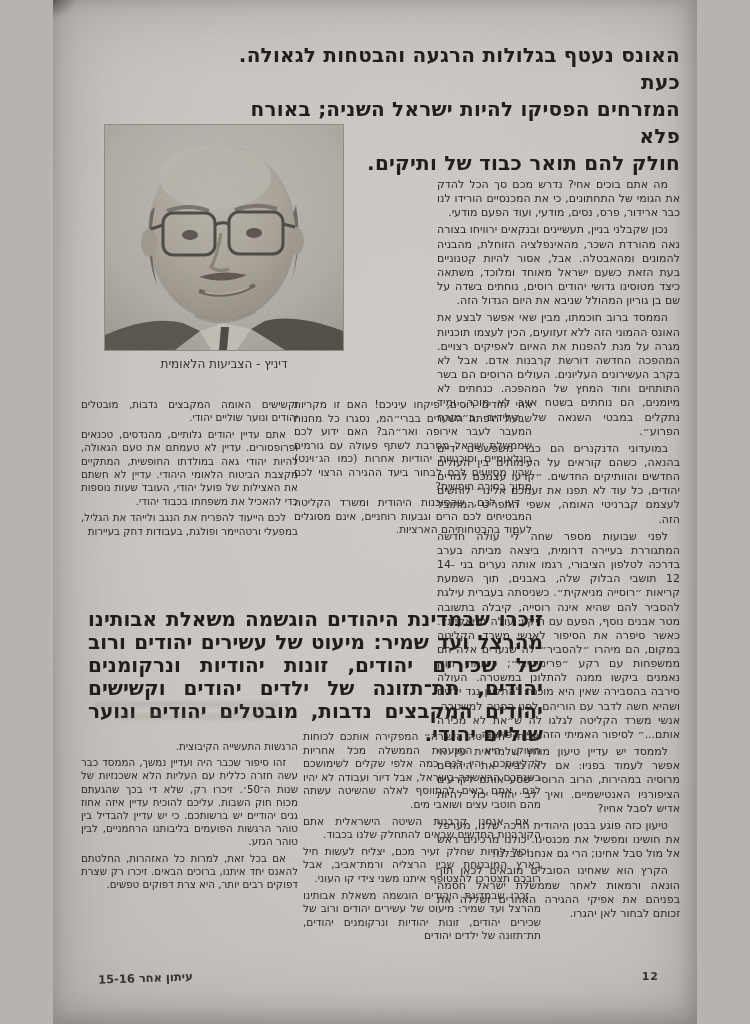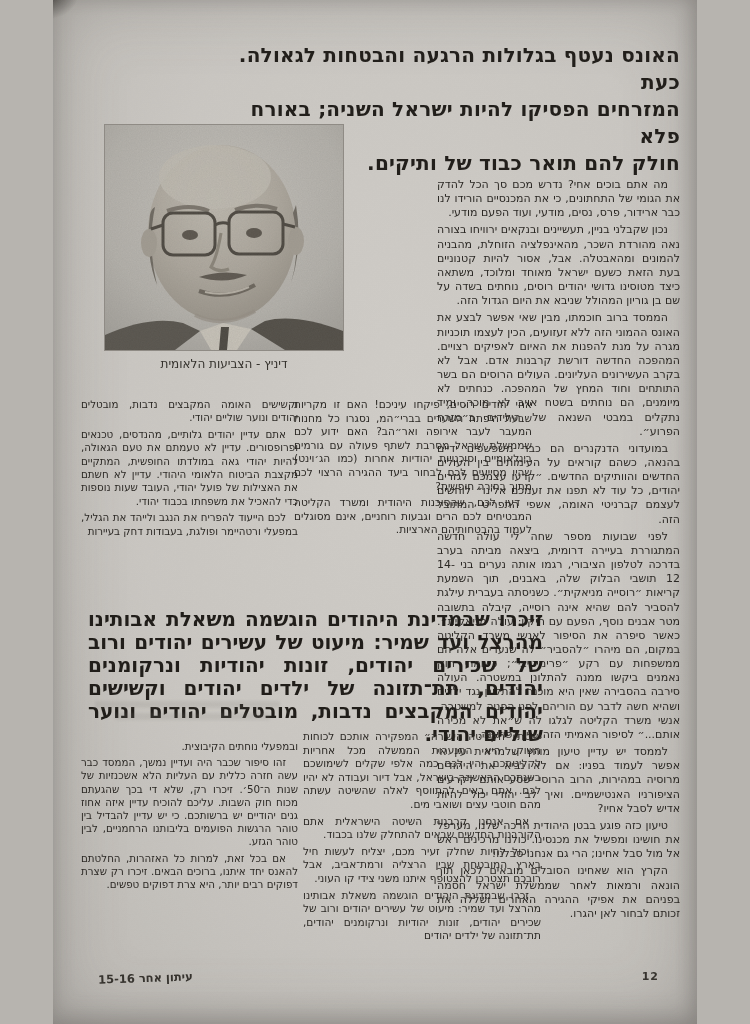--- a/index.html
+++ b/index.html
@@ -160,21 +160,21 @@
     <p>זכרו שבמדינת היהודים הוגשמה משאלת אבותינו מהרצל ועד שמיר: מיעוט של עשירים יהודים ורוב של שכירים יהודים, זונות יהודיות ונרקומנים יהודים, תת־תזונה של ילדים יהודים</p>
   </div>
 
   <div class="col col-left-top">
     <p class="no-indent">וקשישים האומה המקבצים נדבות, מובטלים יהודים ונוער שוליים יהודי.</p>
     <p>אתם עדיין יהודים גלותיים, מהנדסים, טכנאים ופרופסורים. עדיין לא טעמתם את טעם הגאולה, להיות יהודי גאה במולדתו החופשית, המתקיים מקצבת הביטוח הלאומי היהודי. עדיין לא חשתם את האצילות של פועל יהודי, העובד שעות נוספות כדי להאכיל את משפחתו בכבוד יהודי.</p>
     <p>לכם הייעוד להפריח את הנגב ולייהד את הגליל, במפעלי ורטהיימר ופולגת, בעבודות דחק בעיירות</p>
   </div>
 
   <div class="col col-left-bottom">
-    <p class="no-indent">ובמפעלי נוחתים הקיבוצית.</p>
+    <p class="no-indent">הרגשות התעשייה הקיבוצית.</p>
     <p>זהו סיפור שכבר היה ועדיין נמשך, הממסד כבר עשה חזרה כללית עם העליות הלא אשכנזיות של שנות ה־50׳. זיכרו רק, שלא די בכך שהגעתם מכוח חוק השבות. עליכם להוכיח עדיין איזה אחוז גנים יהודיים יש ברשותכם. כי יש עדיין להבדיל בין טוהר הרגשות הפועמים בליבותנו הרחמניים, לבין טוהר הגזע.</p>
     <p>אם בכל זאת, למרות כל האזהרות, החלטתם להאנס יחד איתנו, ברוכים הבאים. זיכרו רק שצרת דפוקים רבים יותר, היא צרת דפוקים טפשים.</p>
   </div>
 
   <div class="footer-journal">עיתון אחר 15-16</div>
   <div class="footer-page">12</div>
 
   <svg class="grain-overlay" width="750" height="1024">
     <filter id="pageGrain">
       <feTurbulence type="fractalNoise" baseFrequency="0.8" numOctaves="2"></feTurbulence>

